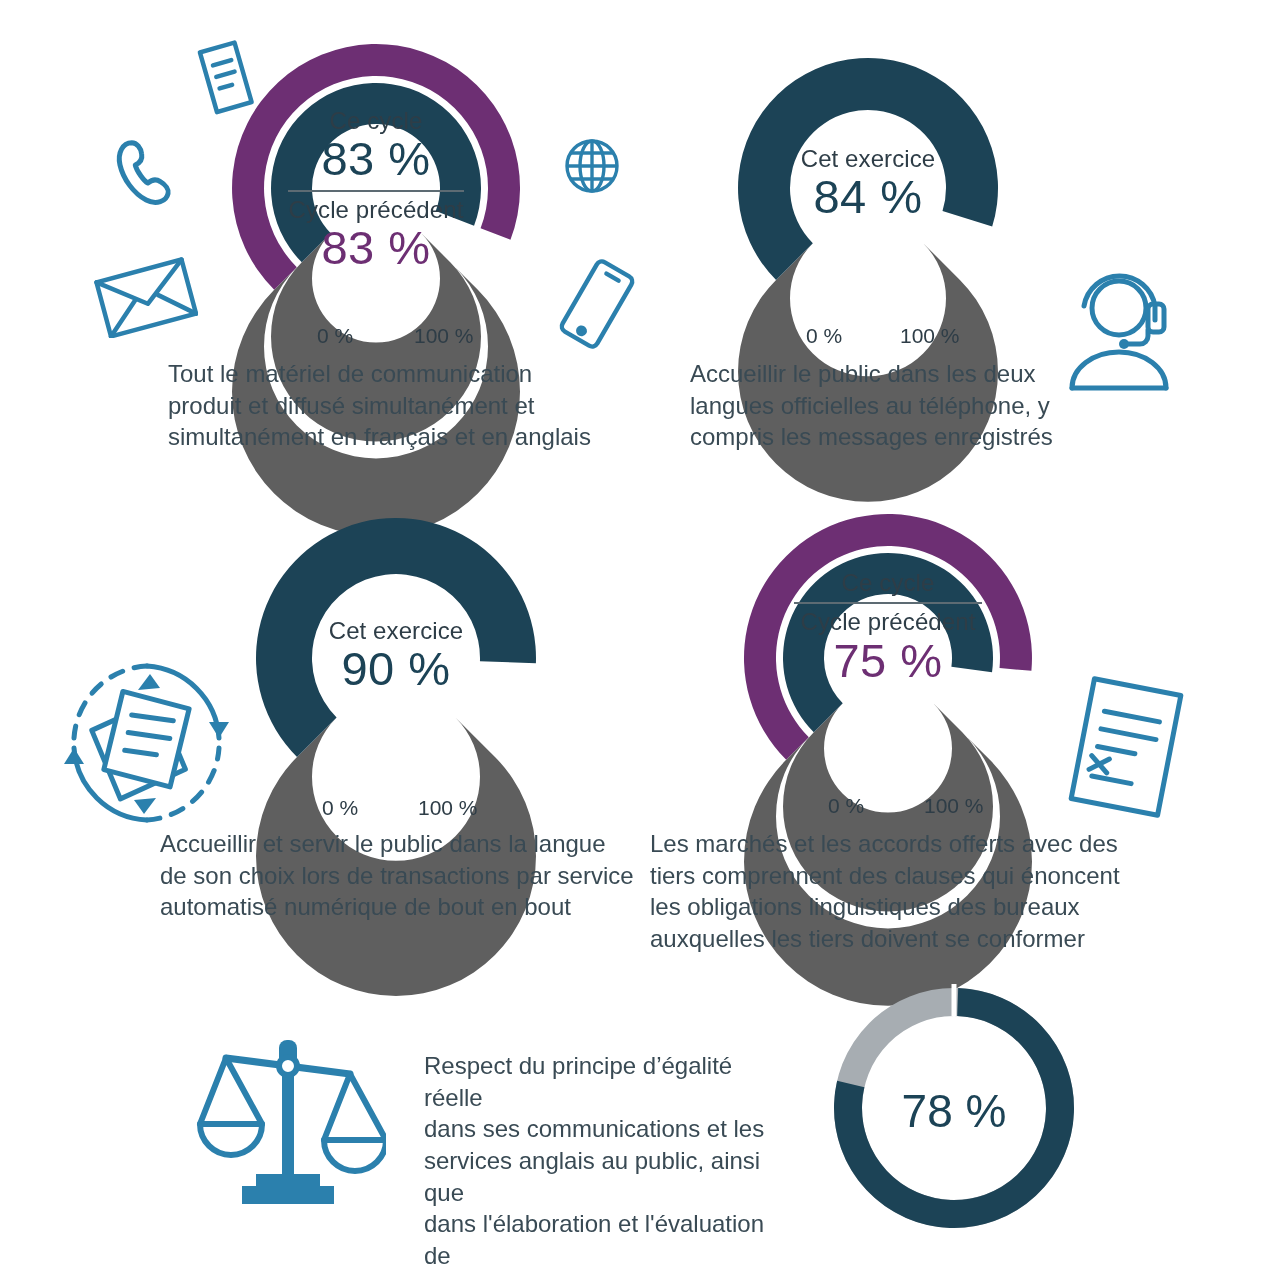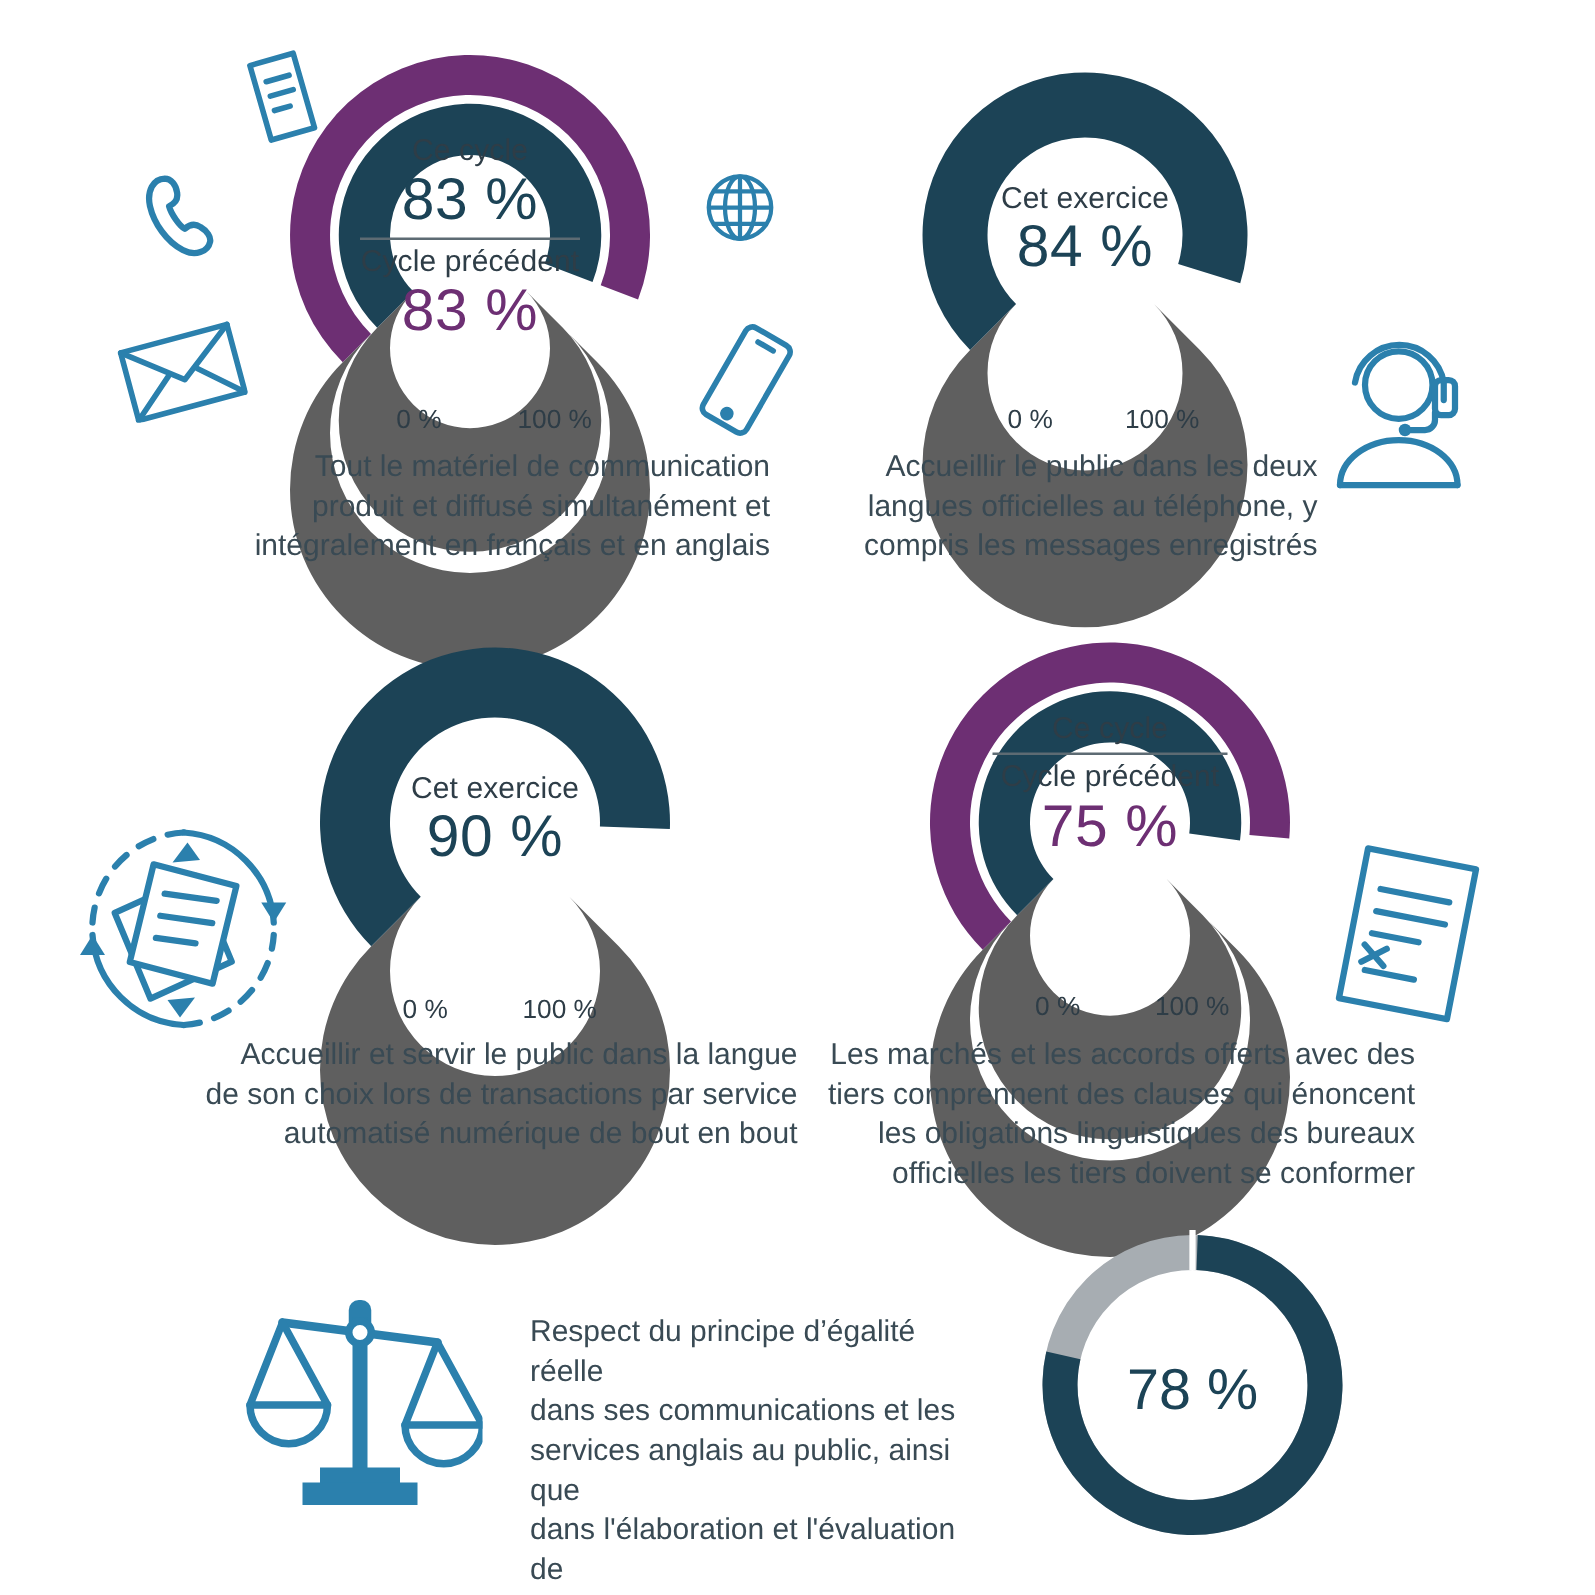--- a/index.html
+++ b/index.html
@@ -41,21 +41,21 @@
     margin:6px auto 5px auto;
   }
   .axis-lbl{
     position:absolute;
     font-size:21px;
     color:#2e3d47;
     white-space:nowrap;
   }
   .caption{
     position:absolute;
-    text-align:right;
+    text-align:left;
     font-size:24px;
     line-height:1.32;
     color:#394a54;
   }
   .caption.left-al{text-align:left;}
   .icon{position:absolute;}
   .icon svg{display:block;}
 
   .donut-center{
     position:absolute;left:0;right:0;
@@ -91,21 +91,21 @@
       </div>
 
       <div class="axis-lbl" style="left:101px;top:296px;">0 %</div>
       <div class="axis-lbl" style="left:198px;top:296px;">100 %</div>
     </div>
   </div>
 
   <div class="caption" style="left:168px;top:358px;width:448px;">
     <div>Tout le matériel de communication</div>
     <div>produit et diffusé simultanément et</div>
-    <div>intégralement en français et en anglais</div>
+    <div>simultanément en français et en anglais</div>
   </div>
 
   <div class="icon" style="left:196px;top:38px;">
     <svg width="62" height="80" viewBox="0 0 62 80">
       <g transform="rotate(-16 31 40)" fill="none" stroke="#2b80ad" stroke-width="4.5" stroke-linecap="round" stroke-linejoin="round">
         <path d="M12 8 H48 V70 H12 Z"></path>
         <path d="M21 24 H40"></path>
           <path d="M21 36 H40"></path>
           <path d="M21 48 H34"></path>
       </g>
@@ -256,21 +256,21 @@
       </div>
       <div class="axis-lbl" style="left:100px;top:296px;">0 %</div>
       <div class="axis-lbl" style="left:196px;top:296px;">100 %</div>
     </div>
   </div>
 
   <div class="caption" style="left:650px;top:828px;width:482px;">
     <div>Les marchés et les accords offerts avec des</div>
     <div>tiers comprennent des clauses qui énoncent</div>
     <div>les obligations linguistiques des bureaux</div>
-    <div>officielles les tiers doivent se conformer</div>
+    <div>auxquelles les tiers doivent se conformer</div>
   </div>
 
   <div class="icon" style="left:1056px;top:672px;">
     <svg width="140" height="150" viewBox="0 0 140 150">
       <g transform="rotate(11 70 75)" fill="none" stroke="#2b80ad" stroke-width="5" stroke-linecap="round" stroke-linejoin="round">
         <path d="M26 14 H114 V136 H26 Z"></path>
         <path d="M42 44 H98"></path>
           <path d="M42 62 H98"></path>
           <path d="M42 80 H80"></path>
         <path d="M42 110 H82"></path>

